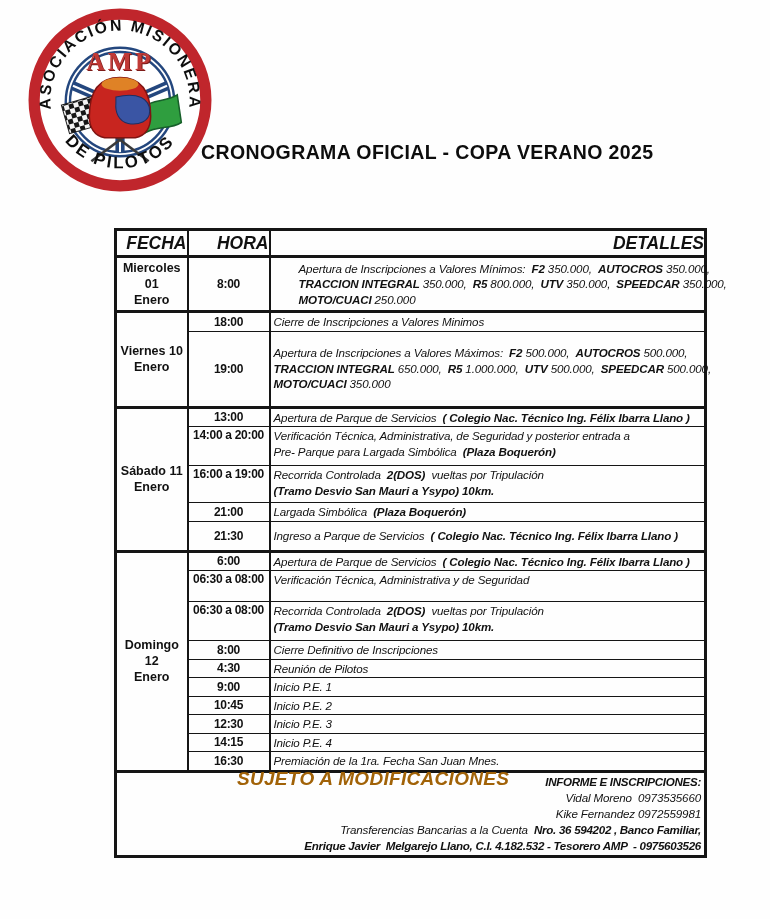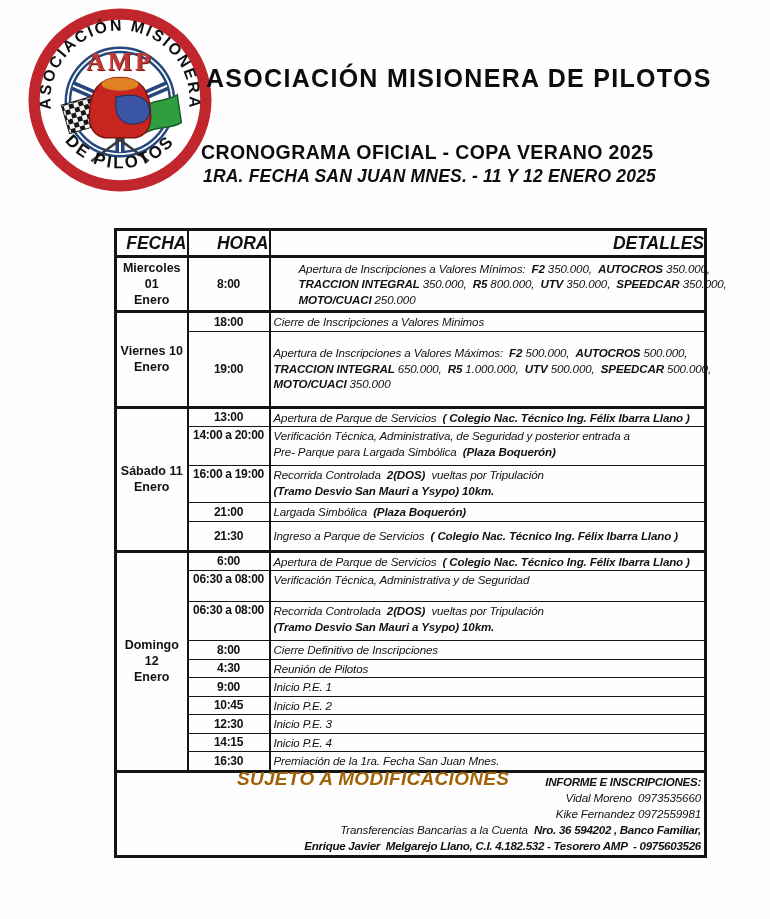--- a/index.html
+++ b/index.html
@@ -87,23 +87,21 @@
       <path d="M86,87 C108,82 119,89 119,101 C119,111 108,115 98,113 C89,111 85,102 86,93 Z" stroke="#1e2f63" stroke-width="1" fill="#3a55a4"></path>
     </g>
 
     <text x="91" y="62" text-anchor="middle" font-size="25" font-weight="bold" letter-spacing="3" font-family="Liberation Serif, serif" fill="#7e1b18">AMP</text>
     <text x="90" y="61" text-anchor="middle" font-size="25" font-weight="bold" letter-spacing="3" font-family="Liberation Serif, serif" fill="#c13a36">AMP</text>
     <text font-size="16.5" font-weight="bold" letter-spacing="2.5" fill="#0d0d0d" font-family="Liberation Sans, sans-serif">
       <textPath href="#arcBot" startOffset="50%" text-anchor="middle">DE PILOTOS</textPath>
     </text>
   </svg>
 
-  <div class="hdr-title">ASOCIACIÓN MISIONERA DE PILOTOS</div>
   <div class="hdr-sub">CRONOGRAMA OFICIAL - COPA VERANO 2025</div>
-  <div class="hdr-event">1RA. FECHA SAN JUAN MNES. - 11 Y 12 ENERO 2025</div>
 
   <div class="tblwrap" id="tblwrap">
       <table class="sched">
         <colgroup>
           <col class="c1">
           <col class="c2">
           <col class="c3">
         </colgroup>
         <thead>
           <tr>

